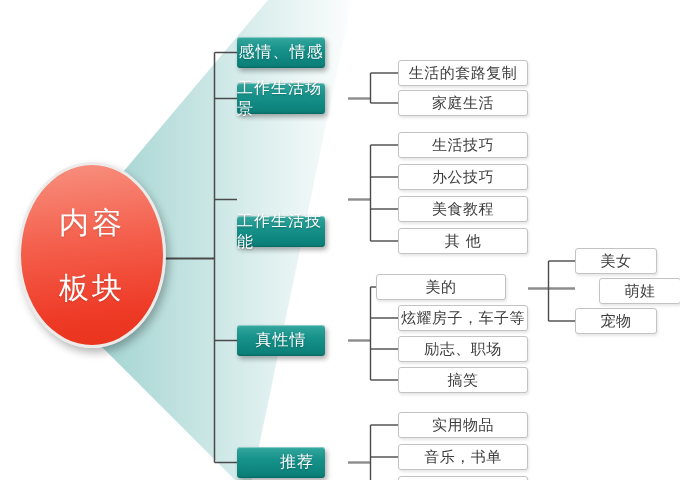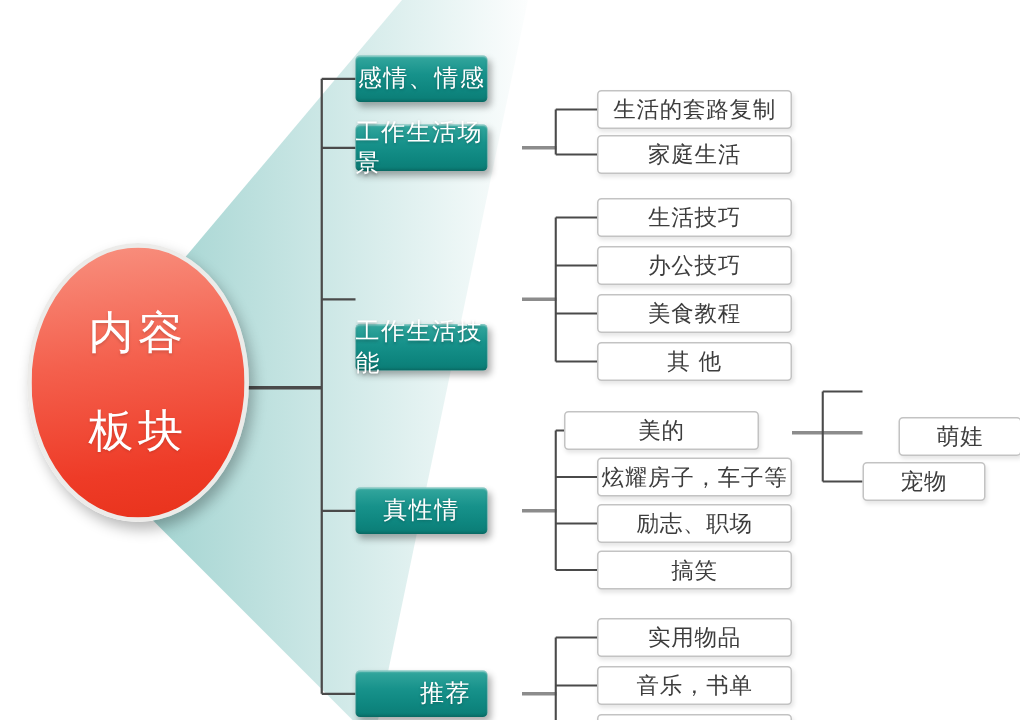--- a/index.html
+++ b/index.html
@@ -122,20 +122,21 @@
   <div class="leaf" style="left:398px;top:132px;">生活技巧</div>
   <div class="leaf" style="left:398px;top:164px;">办公技巧</div>
   <div class="leaf" style="left:398px;top:196px;">美食教程</div>
   <div class="leaf" style="left:398px;top:228px;">其 他</div>
 
   <div class="leaf" style="left:376px;top:274px;">美的</div>
   <div class="leaf" style="left:398px;top:305px;">炫耀房子，车子等</div>
   <div class="leaf" style="left:398px;top:336px;">励志、职场</div>
   <div class="leaf" style="left:398px;top:367px;">搞笑</div>
 
+  <div class="leaf small" style="left:575px;top:248px;">美女</div>
   <div class="leaf small" style="left:553px;top:278px;margin-left:46px;">萌娃</div>
   <div class="leaf" style="left:398px;top:412px;">实用物品</div>
 
   <div class="leaf small" style="left:575px;top:308px;">宠物</div>
   <div class="leaf" style="left:398px;top:444px;">音乐，书单</div>
   <div class="leaf" style="left:398px;top:476px;"></div>
 
 </div>
 
 </body></html>

